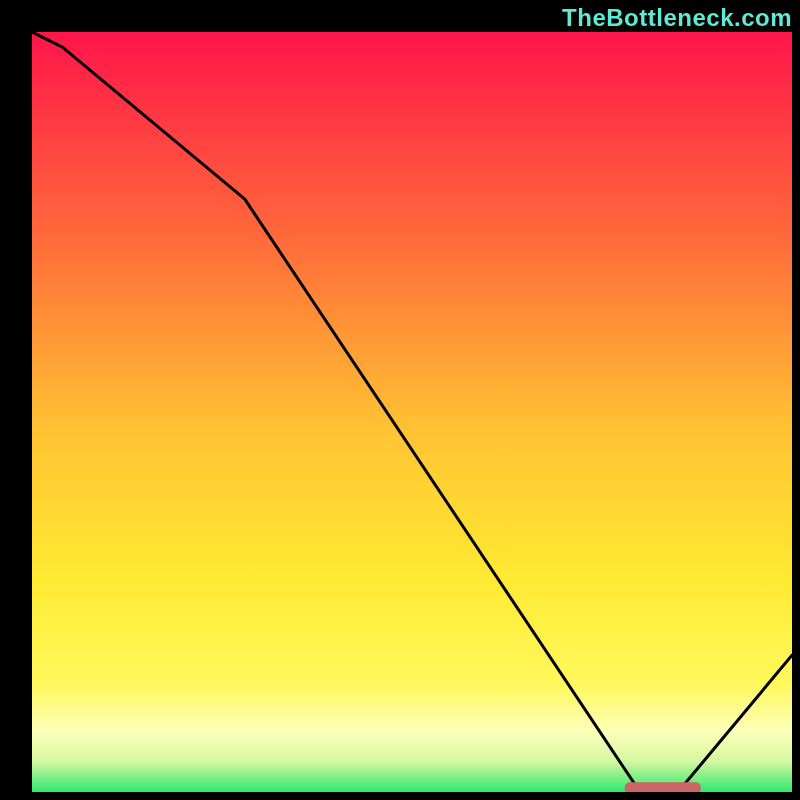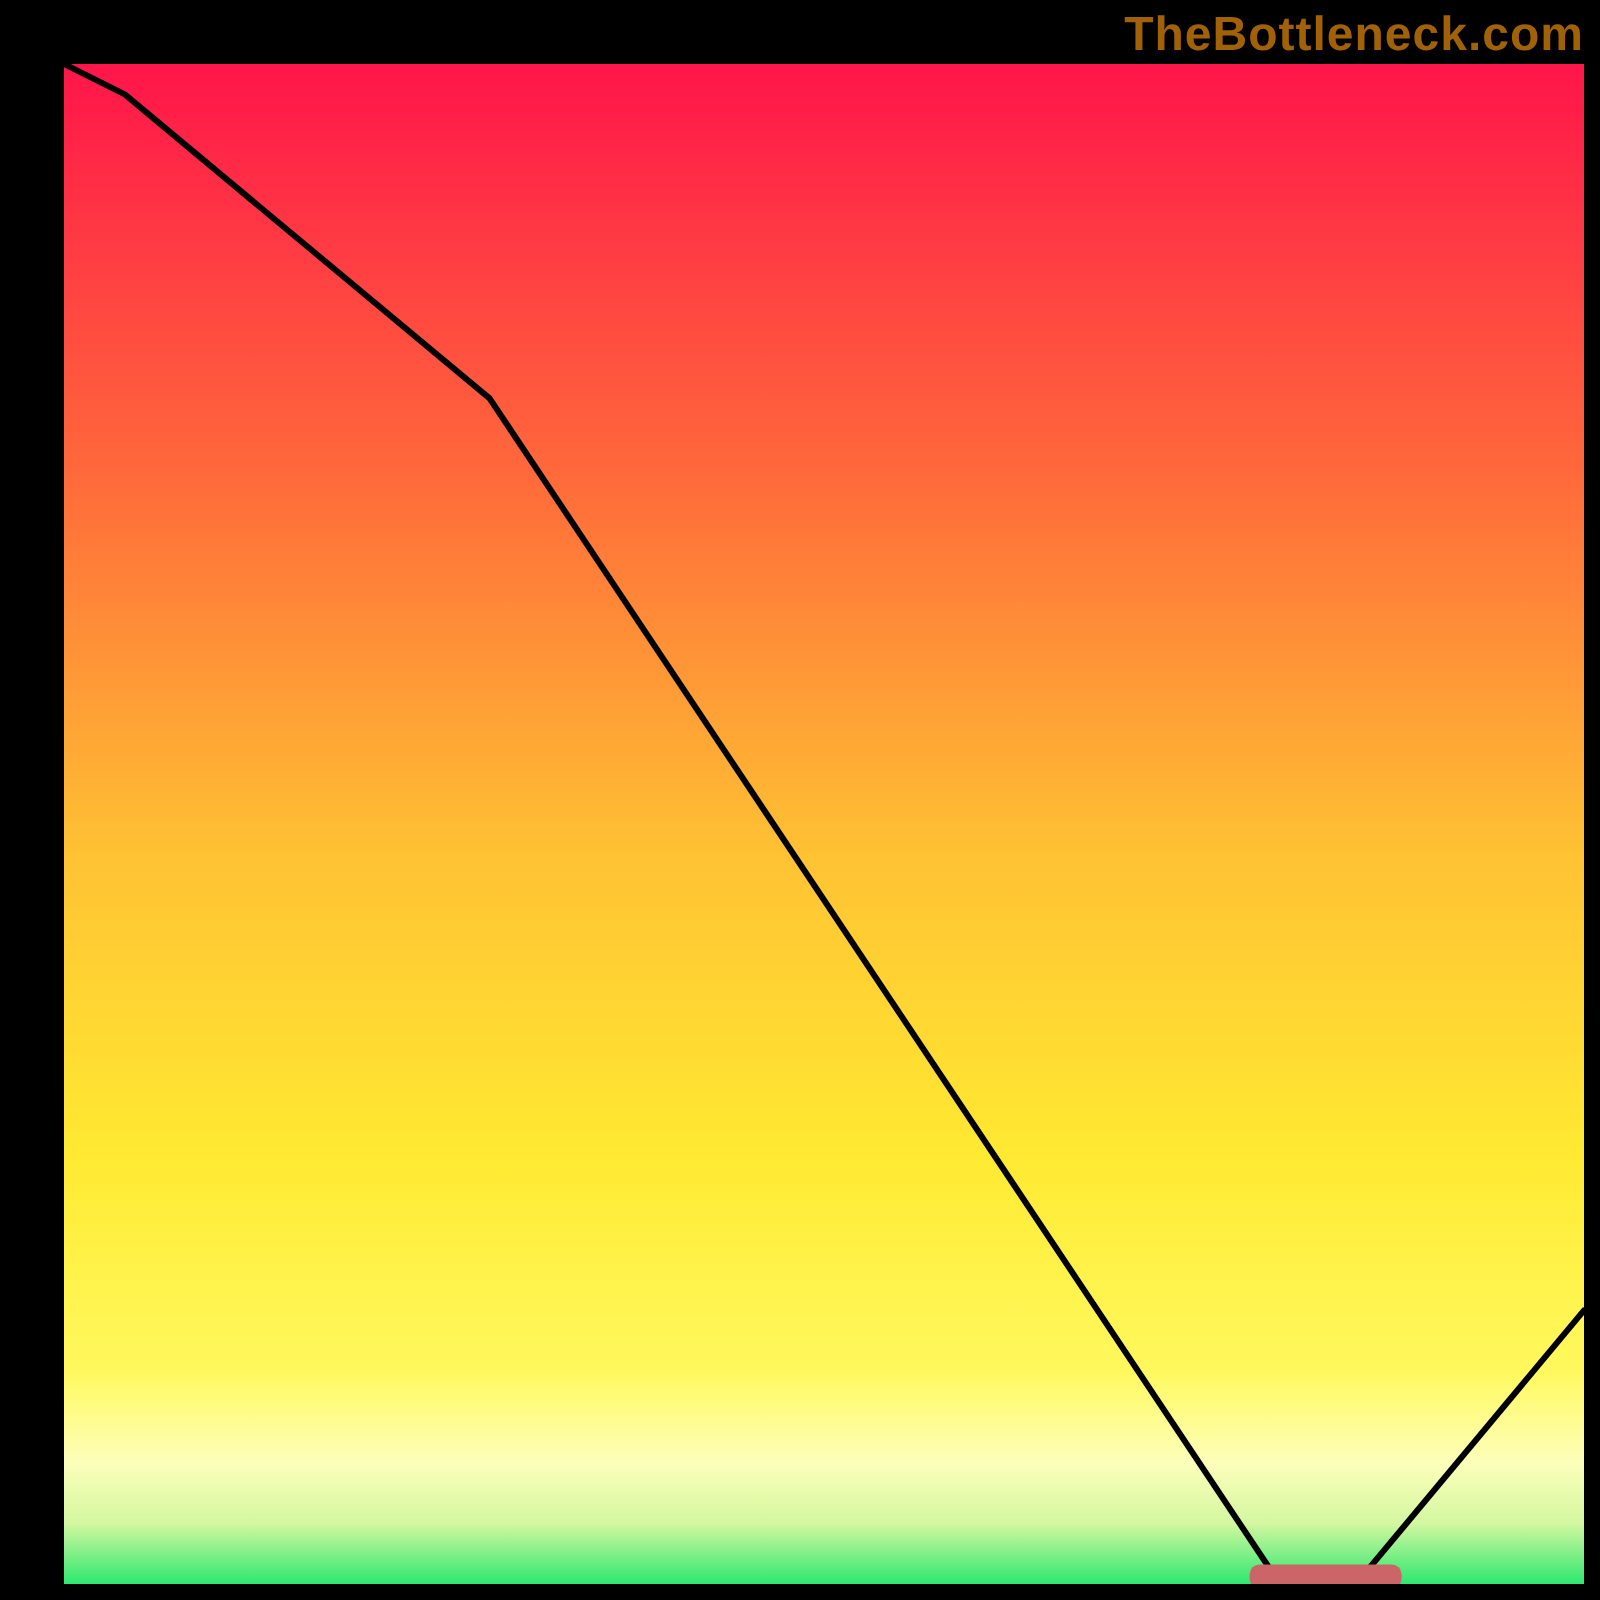--- a/index.html
+++ b/index.html
@@ -15,21 +15,21 @@
     width: 800px;
     height: 800px;
     background: #000000;
   }
   .watermark {
     position: absolute;
     top: 4px;
     right: 8px;
     font-size: 24px;
     font-weight: bold;
-    color: #a16207;
+    color: #5eead4;
     letter-spacing: 0.5px;
     z-index: 10;
   }
   .plot {
     position: absolute;
     left: 32px;
     top: 32px;
     width: 760px;
     height: 760px;
     overflow: hidden;

